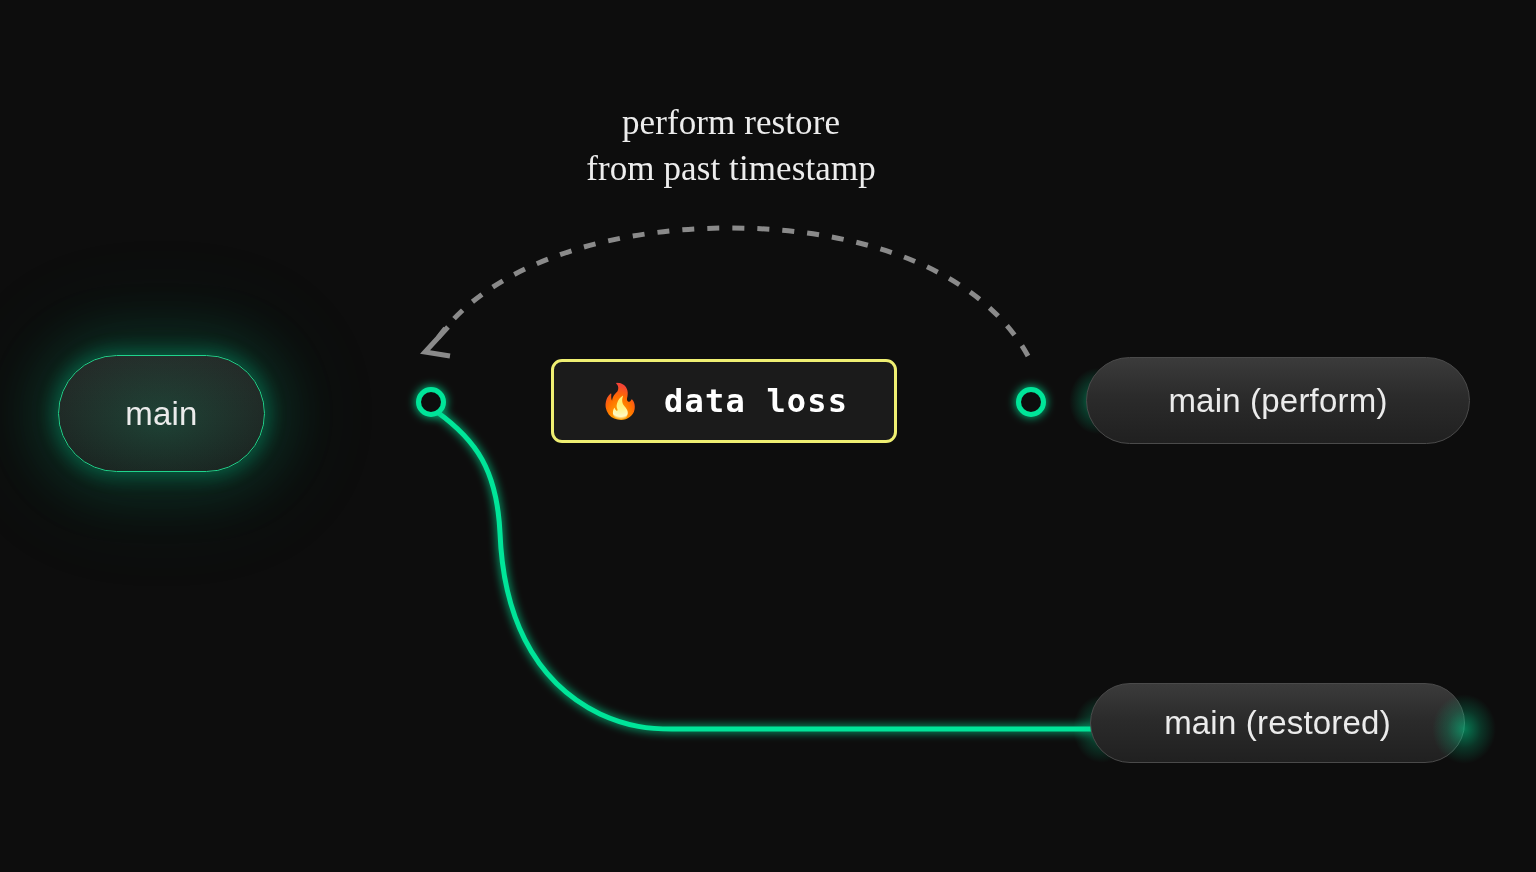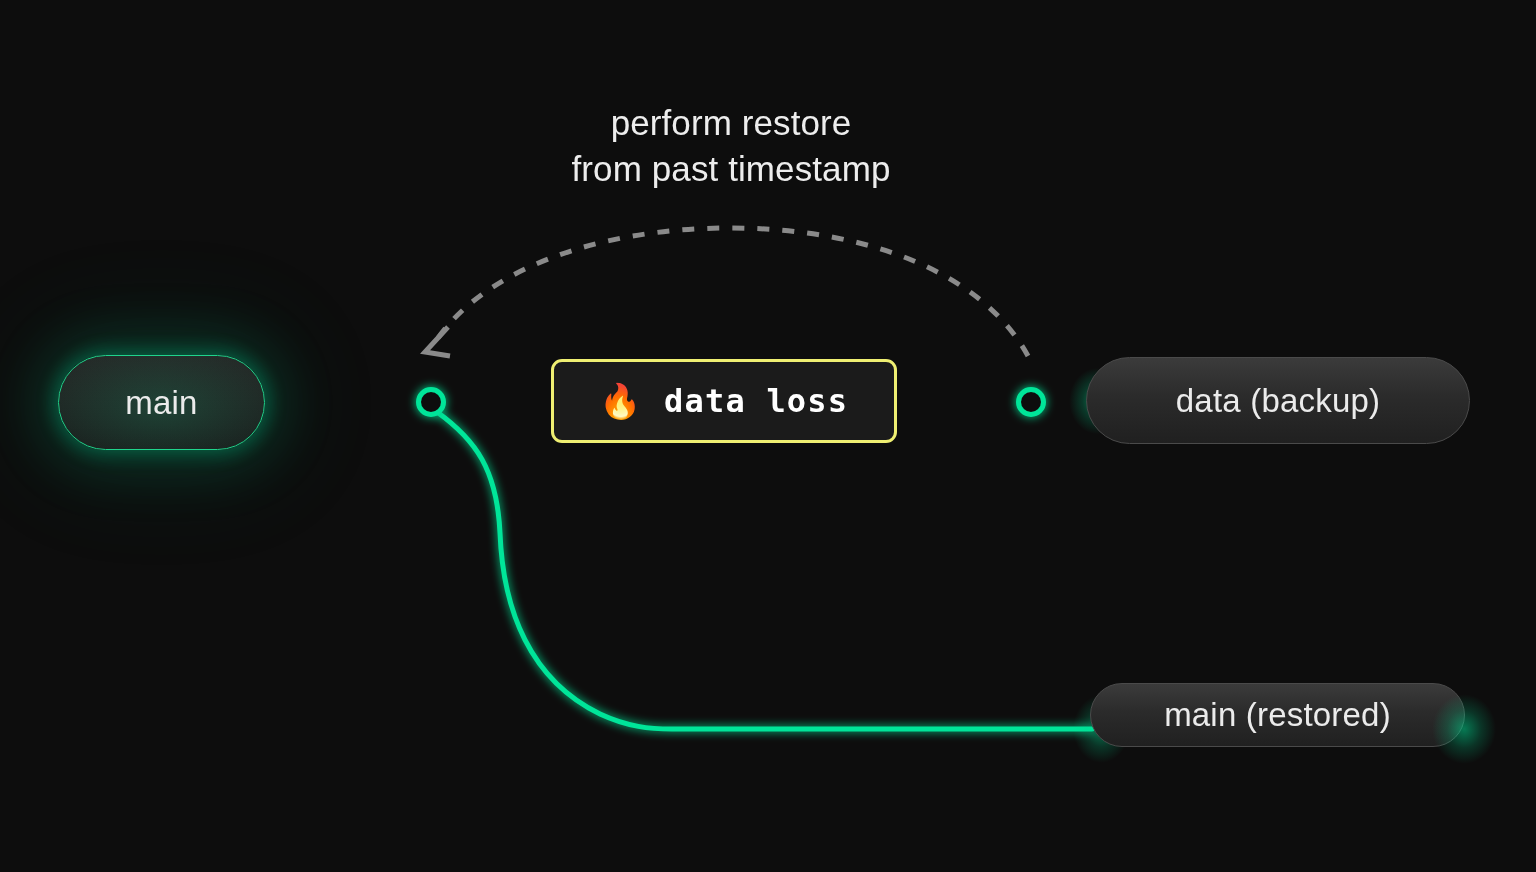--- a/index.html
+++ b/index.html
@@ -37,21 +37,21 @@
     position: absolute;
     left: 0;
     top: 100px;
     width: 1462px;
     text-align: center;
     color: #ededed;
     font-size: 35px;
     line-height: 46px;
     letter-spacing: 0.1px;
     white-space: pre-line;
-    font-family: Liberation Sans, sans-serif;
+    font-family: Liberation Serif, serif;
   }
 
   
   .node {
     position: absolute;
     display: flex;
     align-items: center;
     justify-content: center;
     border-radius: 999px;
     box-sizing: border-box;
@@ -59,21 +59,21 @@
     font-size: 33px;
     letter-spacing: 0.2px;
     font-family: "Liberation Sans", sans-serif;
     white-space: nowrap;
   }
 
   .node-main {
     left: 58px;
     top: 355px;
     width: 207px;
-    height: 95px;
+    height: 117px;
     border: 1.5px solid #1fd48c;
     background:
       radial-gradient(ellipse 120% 130% at 50% 55%, rgba(25,190,130,0.22) 0%, rgba(20,120,85,0.07) 48%, rgba(0,0,0,0) 78%),
       linear-gradient(180deg, #262626 0%, #1b1b1b 100%);
     box-shadow:
       0 0 18px 4px rgba(0, 220, 150, 0.30),
       0 0 55px 18px rgba(0, 190, 130, 0.17),
       0 0 95px 38px rgba(0, 160, 110, 0.09);
   }
 
@@ -83,21 +83,21 @@
     width: 384px;
     height: 87px;
     border: 1.5px solid #4a4a4a;
     background: linear-gradient(180deg, #3b3b3b 0%, #2b2b2b 45%, #202020 100%);
   }
 
   .node-restored {
     left: 1090px;
     top: 683px;
     width: 375px;
-    height: 64px;
+    height: 80px;
     border: 1.5px solid #4a4a4a;
     background: linear-gradient(180deg, #3b3b3b 0%, #2b2b2b 45%, #202020 100%);
   }
 
   
   .glow {
     position: absolute;
     pointer-events: none;
     border-radius: 50%;
   }
@@ -197,21 +197,21 @@
 from past timestamp</div>
 
   <div class="glow glow-backup-left"></div>
   <div class="glow glow-restored-left"></div>
 
   <div class="node node-main">
     <span>main</span>
   </div>
 
   <div class="node node-backup">
-    <span>data (backup)</span>
+    <span>main (perform)</span>
   </div>
 
   <div class="node node-restored">
     <span>main (restored)</span>
   </div>
 
   <div class="glow glow-restored-right"></div>
 
   <div class="event-box">
     <span class="event-emoji">🔥</span>

